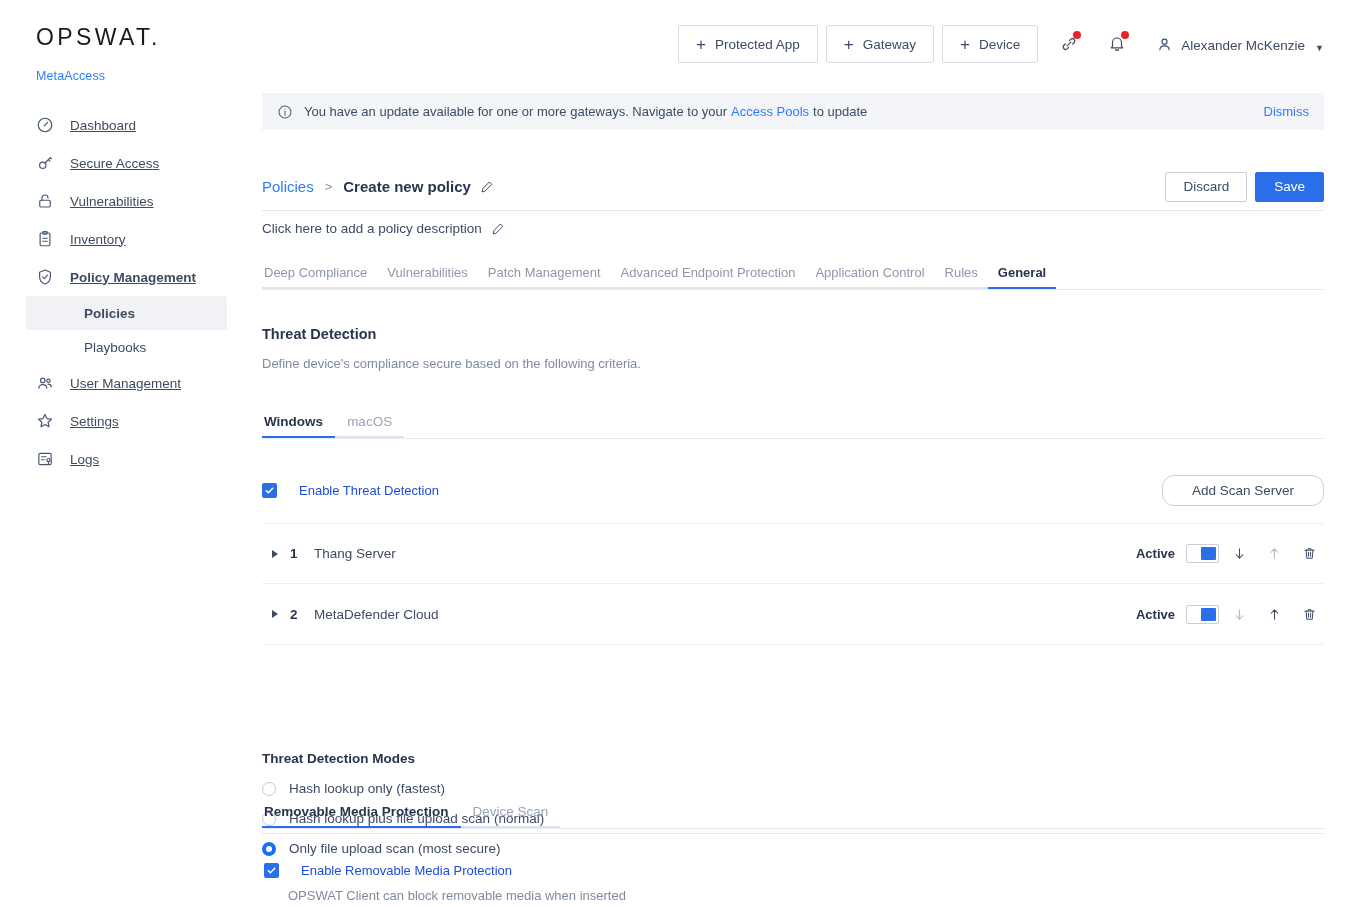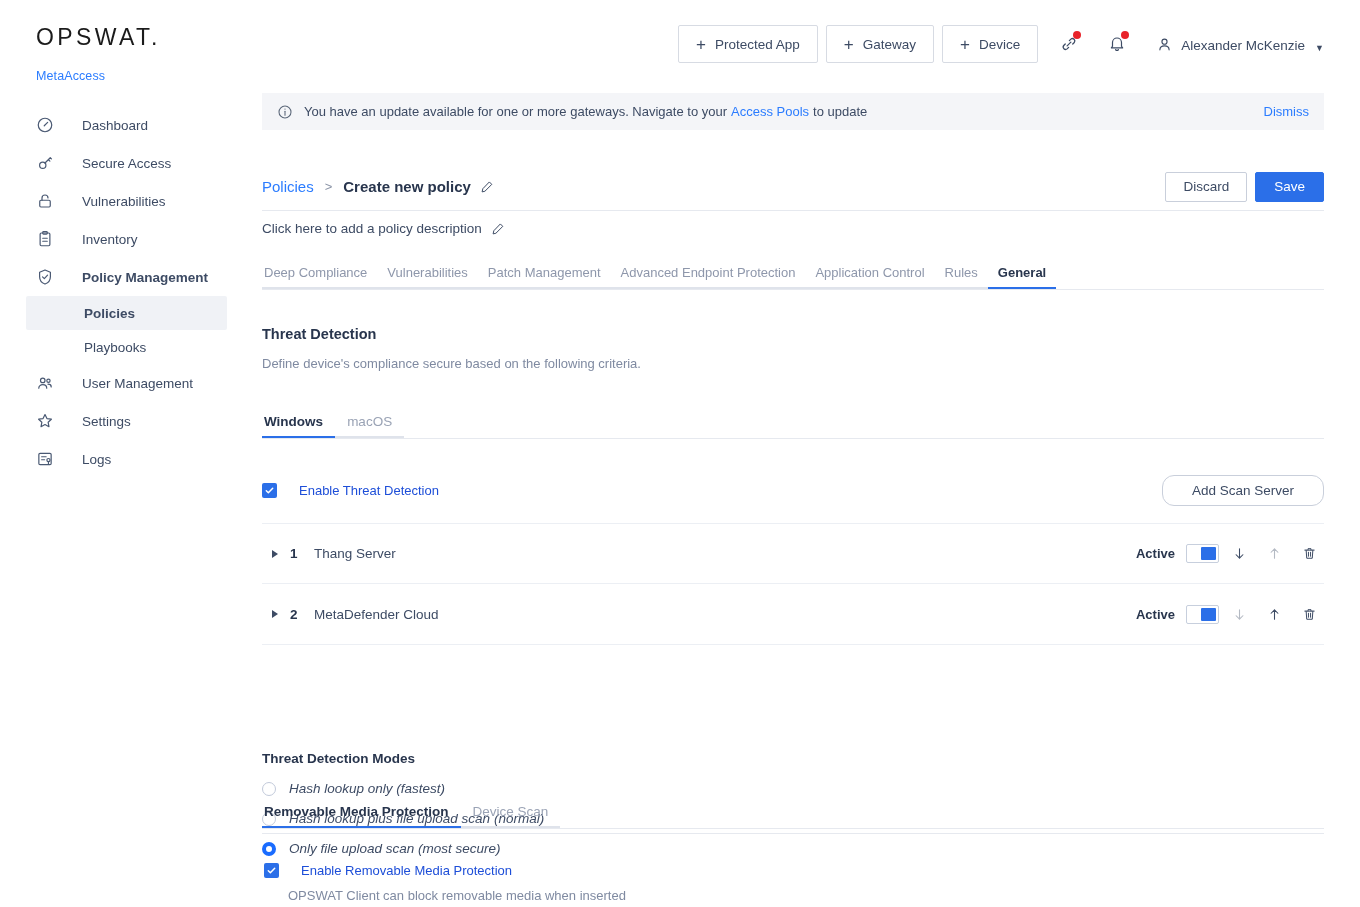--- a/index.html
+++ b/index.html
@@ -50,23 +50,23 @@
     cursor: pointer; font-size: 13.5px; color: #3d4b64;
   }
   .caret { font-size: 9px; color: #3d4b64; margin-left: 2px; }
 
   
   .sidebar {
     position: absolute; left: 0; top: 88px; width: 240px; height: 819px;
     background: #fff; padding-top: 18px;
   }
   .nav-item {
-    display: flex; align-items: center; gap: 28px;
+    display: flex; align-items: center; gap: 16px;
     height: 38px; padding-left: 36px; font-size: 13.5px;
-    color: #3d4b64; cursor: pointer;
+    color: #3d4b64; cursor: pointer; text-decoration: underline;
   }
   .nav-item.bold { font-weight: bold; }
   .nav-sub {
     height: 34px; display: flex; align-items: center;
     padding-left: 58px; font-size: 13.5px; color: #3d4b64; cursor: pointer;
     margin: 0 13px 0 26px; border-radius: 2px;
   }
   .nav-sub.active { background: #f0f2f6; font-weight: bold; }
   .nav-ico { width: 18px; height: 18px; flex: 0 0 18px; display: block; }
 
@@ -194,21 +194,21 @@
   .radio-row {
     position: absolute; left: 22px; display: flex; align-items: center; cursor: pointer;
   }
   .radio {
     width: 14px; height: 14px; border-radius: 50%; border: 1.5px solid #c2cada;
     background: #fff; flex: 0 0 14px;
   }
   .radio.sel {
     border: 4px solid #1a6cff; background: #fff;
   }
-  .radio-lbl { margin-left: 13px; font-size: 13.5px; color: #3d4b64; font-style: italic; }
+  .radio-lbl { margin-left: 13px; font-size: 13.5px; color: #3d4b64; }
 
   .tabs-rmp {
     position: absolute; left: 22px; top: 803px; width: 1062px; height: 26px;
     display: flex; align-items: flex-end; border-bottom: 1px solid #e6e9ef;
   }
   .tab-rmp {
     font-size: 13.5px; color: #9aa3b5; padding: 0 12px 7px 12px;
     cursor: pointer; border-bottom: 2px solid #dfe3eb;
   }
   .tab-rmp:first-child { padding-left: 2px; text-align: right; }

